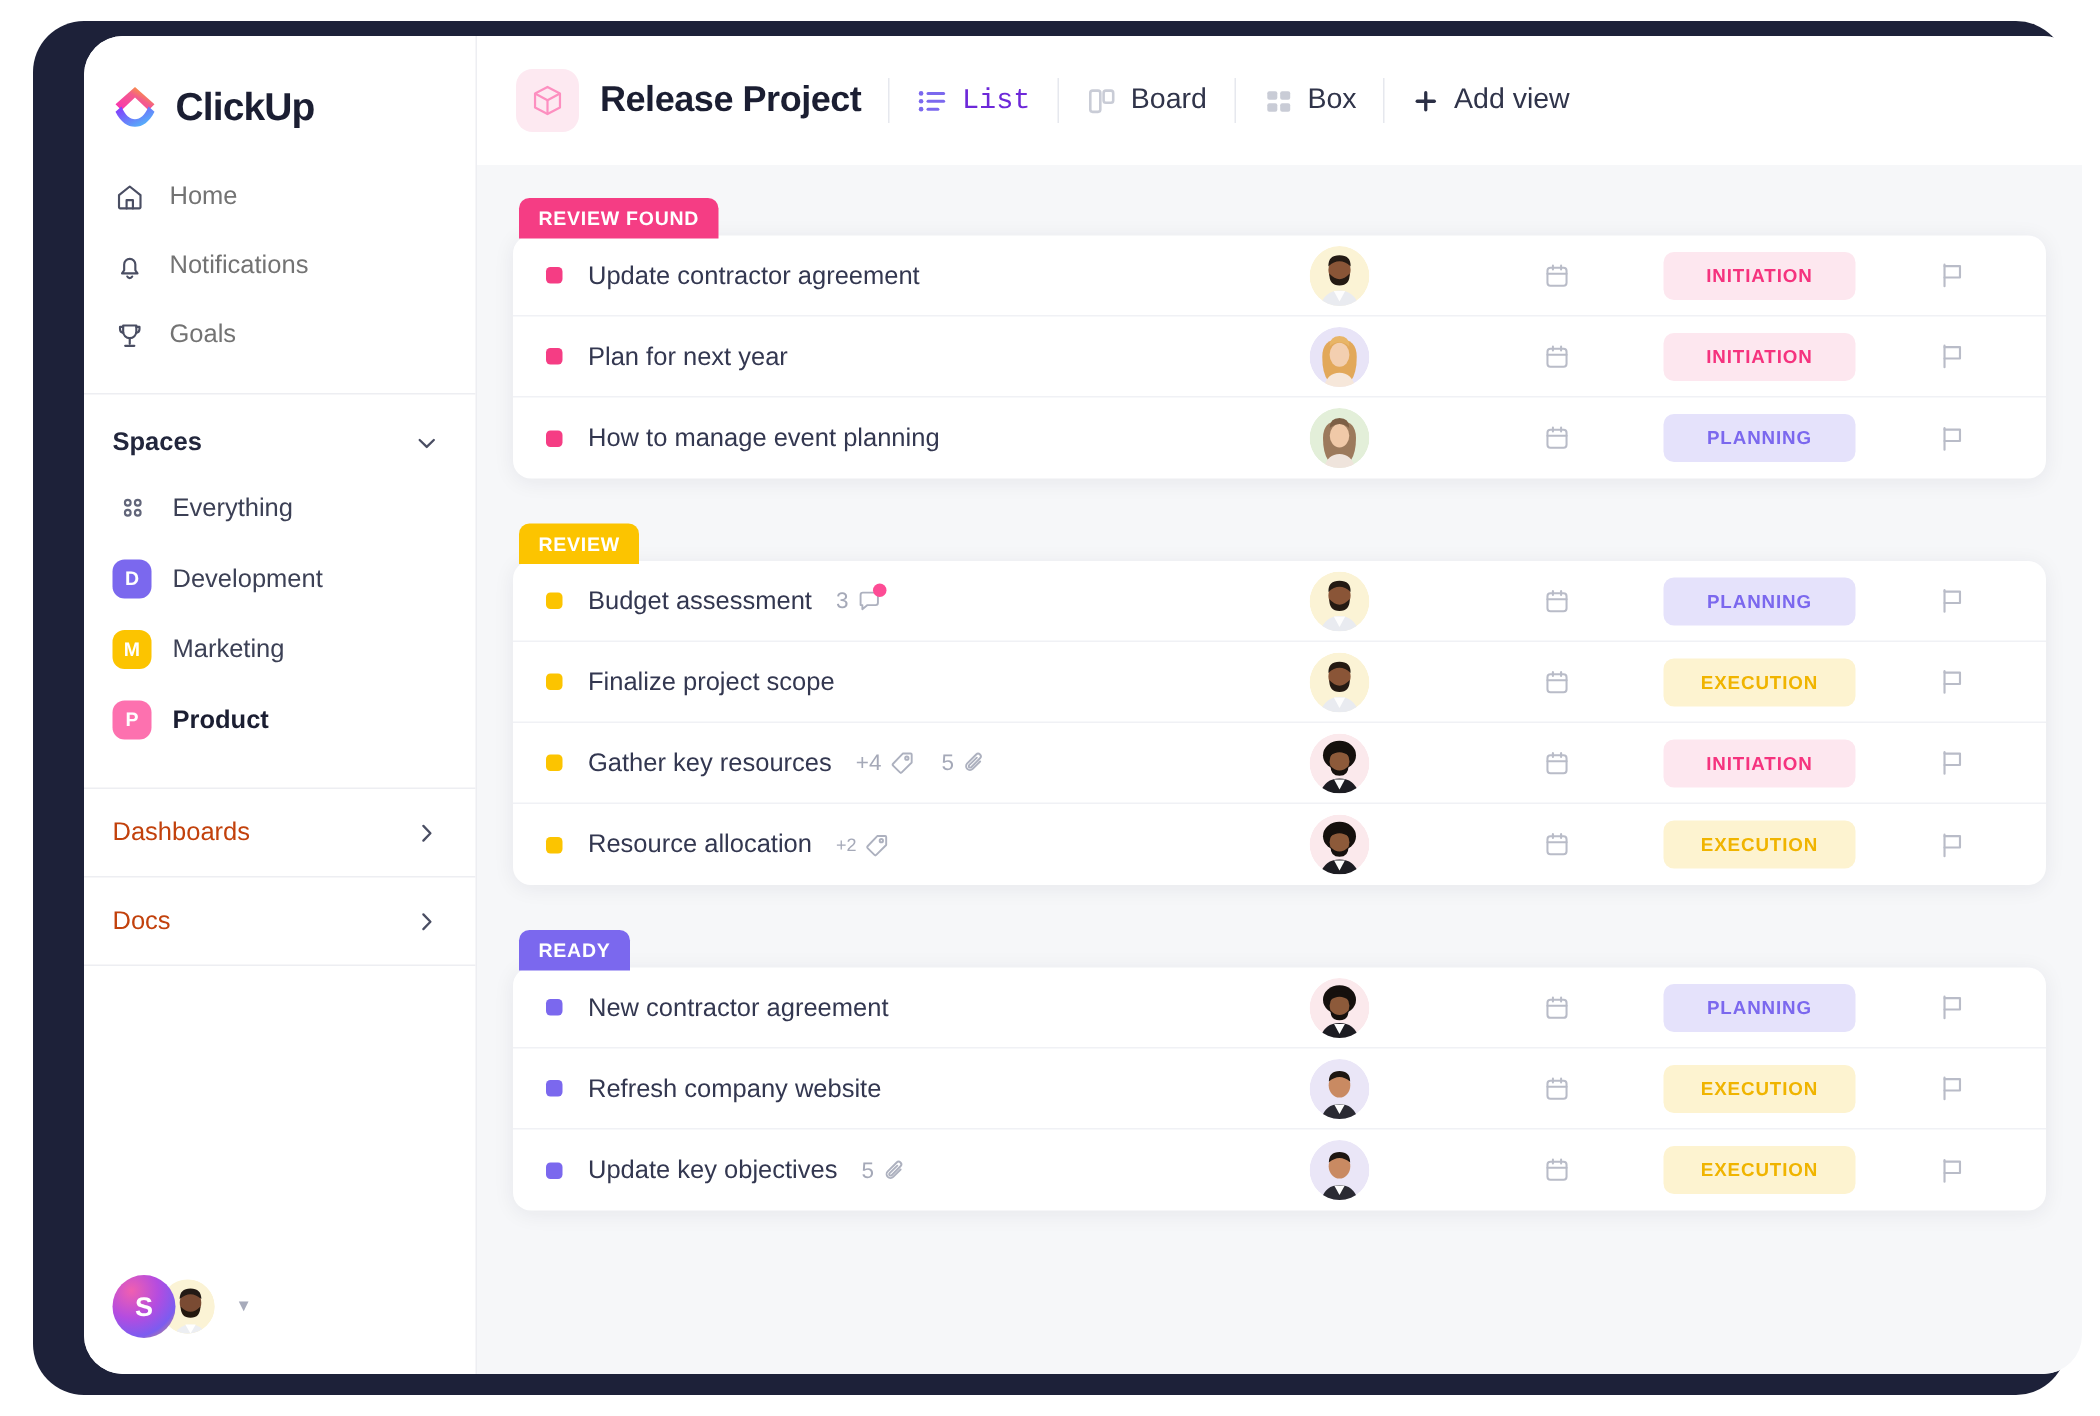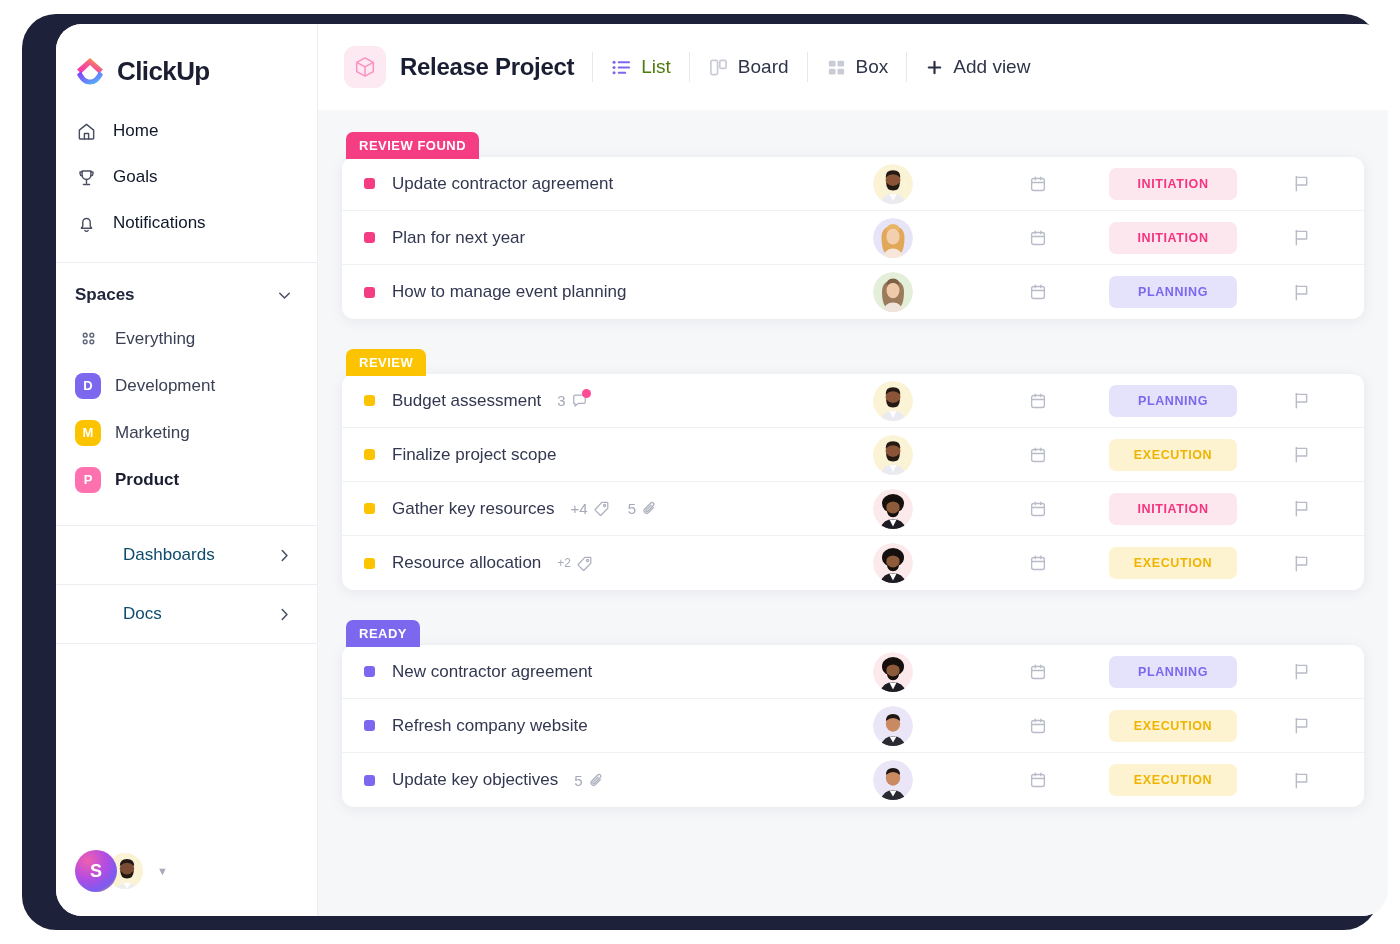--- a/index.html
+++ b/index.html
@@ -48,21 +48,21 @@
   }
 
   .nav { margin-top: 20px; }
   .nav-item {
     display: flex; align-items: center; gap: 16px;
     height: 46px;
     padding-left: 19px;
     cursor: pointer;
   }
   .nav-item .ico { width: 22px; height: 22px; display:flex; align-items:center; justify-content:center; }
-  .nav-item .lbl { font-size: 17px; color: #0f172a; }
+  .nav-item .lbl { font-size: 17px; color: #737373; }
 
   .divider { height:1px; background:#edeef2; margin: 16px 0 0 0; }
 
   .section-head {
     display:flex; align-items:center; justify-content:space-between;
     padding: 22px 24px 10px 19px;
   }
   .section-head .title { font-size: 17px; font-weight: 700; color:#22263c; }
 
   .space-item {
@@ -75,21 +75,21 @@
     display:flex; align-items:center; justify-content:center;
     flex:0 0 26px;
   }
   .space-lbl { font-size:17px; color:#3c4055; }
   .space-lbl.bold { font-weight:700; color:#1b1e32; }
 
   .foot-row {
     display:flex; align-items:center; justify-content:space-between;
     height:58px; padding: 0 24px 0 19px; cursor:pointer;
   }
-  .foot-row .lbl { font-size:17px; color:#0c4a6e;margin-left:48px; }
+  .foot-row .lbl { font-size:17px; color:#c2410c; }
 
   .user-block {
     position:absolute; left:19px; bottom:24px;
     display:flex; align-items:center;
   }
   .av-s {
     width: 42px; height: 42px; border-radius: 50%;
     background: radial-gradient(circle at 30% 25%, #f05fb0 0%, #b44ce0 42%, #7b5cf0 72%, #f7a83c 100%);
     display:flex; align-items:center; justify-content:center;
     color:#fff; font-size:18px; font-weight:700;
@@ -117,21 +117,21 @@
   }
   .proj-name {
     font-size:24px; font-weight:700; color:#1b1e32;
     margin-left:14px; letter-spacing:-0.3px; white-space:nowrap;
   }
   .vsep { width:1px; height:30px; background:#e6e8ee; margin:0 18px; }
   .view-tab {
     display:flex; align-items:center; gap:9px;
     font-size:19px; color:#30344a; cursor:pointer; white-space:nowrap;
   }
-  .view-tab.active { color:#4d7c0f; }
+  .view-tab.active { color:#6d28d9;font-family:Liberation Mono, monospace; }
   .addview { display:flex; align-items:center; gap:9px; font-size:19px; color:#30344a; cursor:pointer; white-space:nowrap; }
 
   #board {
     flex:1; background:#f6f7f9;
     padding: 22px 24px 0 24px;
     overflow:hidden;
     position:relative;
   }
 
   .col-heads {
@@ -227,37 +227,37 @@
             <svg viewBox="0 0 22 22" width="21" height="21" fill="none" stroke="#4a4e63" stroke-width="1.5" stroke-linecap="round" stroke-linejoin="round">
               <path d="M3.5 9.5 L11 3.5 L18.5 9.5 V18 a0.8 0.8 0 0 1 -0.8 0.8 H4.3 a0.8 0.8 0 0 1 -0.8 -0.8 Z"></path>
               <path d="M8.8 18.8 V13 h4.4 v5.8"></path>
             </svg>
           </span>
           <span class="lbl">Home</span>
         </div>
         <div class="nav-item">
           <span class="ico">
             <svg viewBox="0 0 22 22" width="21" height="21" fill="none" stroke="#4a4e63" stroke-width="1.5" stroke-linecap="round" stroke-linejoin="round">
+              <path d="M5.6 16 h10.8 l-1.5-2.2 V9.7 a3.9 3.9 0 0 0 -7.8 0 v4.1 Z"></path>
+              <path d="M9.3 18.2 a1.9 1.9 0 0 0 3.4 0"></path>
+            </svg>
+          </span>
+          <span class="lbl">Notifications</span>
+        </div>
+        <div class="nav-item">
+          <span class="ico">
+            <svg viewBox="0 0 22 22" width="21" height="21" fill="none" stroke="#4a4e63" stroke-width="1.5" stroke-linecap="round" stroke-linejoin="round">
               <path d="M6.4 4.2 h9.2 v4.2 a4.6 4.6 0 0 1 -9.2 0 Z"></path>
               <path d="M6.4 5.2 H4.2 v1.6 a2.6 2.6 0 0 0 2.2 2.5"></path>
               <path d="M15.6 5.2 h2.2 v1.6 a2.6 2.6 0 0 1 -2.2 2.5"></path>
               <path d="M11 13 v4"></path>
                 <path d="M7.8 18.4 h6.4"></path>
             </svg>
           </span>
           <span class="lbl">Goals</span>
-        </div>
-        <div class="nav-item">
-          <span class="ico">
-            <svg viewBox="0 0 22 22" width="21" height="21" fill="none" stroke="#4a4e63" stroke-width="1.5" stroke-linecap="round" stroke-linejoin="round">
-              <path d="M5.6 16 h10.8 l-1.5-2.2 V9.7 a3.9 3.9 0 0 0 -7.8 0 v4.1 Z"></path>
-              <path d="M9.3 18.2 a1.9 1.9 0 0 0 3.4 0"></path>
-            </svg>
-          </span>
-          <span class="lbl">Notifications</span>
         </div>
       </nav>
 
       <div class="divider"></div>
 
       <div class="section-head">
         <span class="title">Spaces</span>
         <span>
           <svg viewBox="0 0 18 18" width="17" height="17" fill="none" stroke="#4a4e63" stroke-width="1.6" stroke-linecap="round" stroke-linejoin="round">
               <path d="M4 6.7 L9 11.6 L14 6.7"></path>

